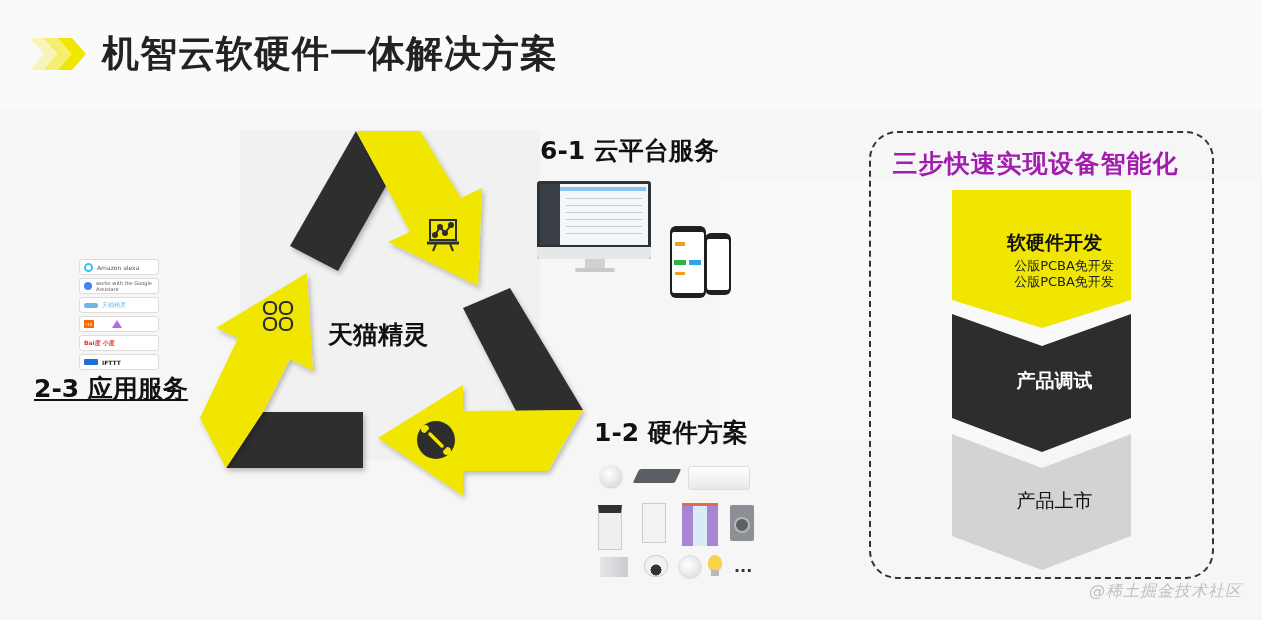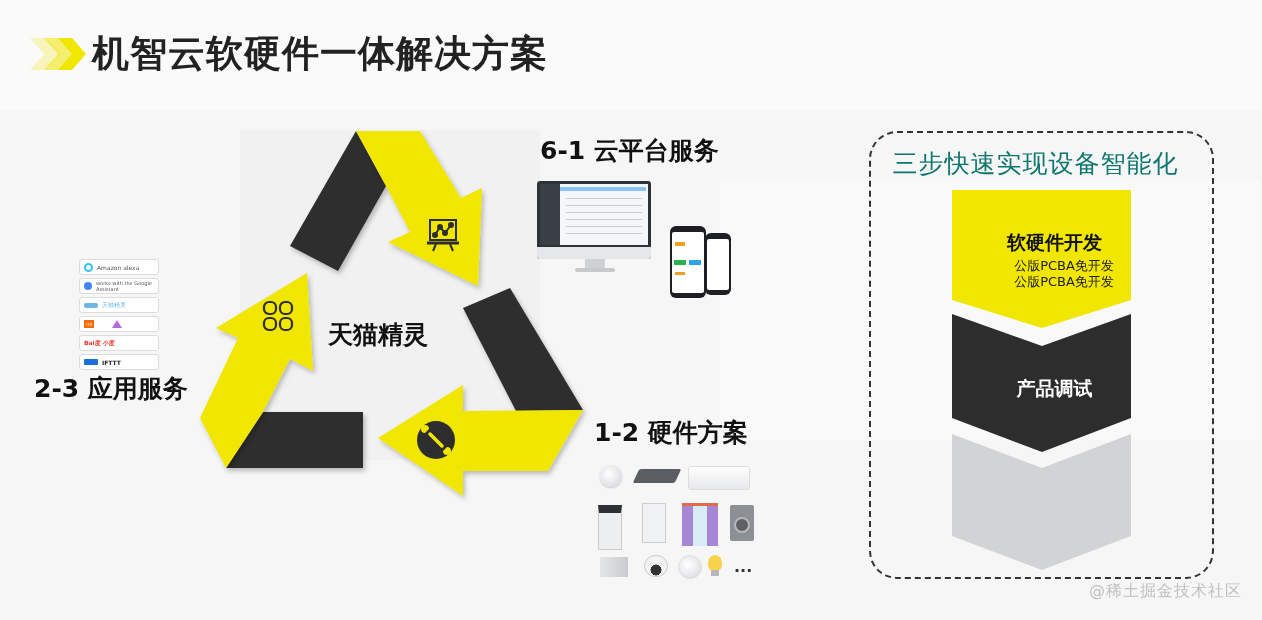--- a/index.html
+++ b/index.html
@@ -5,25 +5,25 @@
   html, body { margin: 0; padding: 0; }
   body {
     width: 1262px; height: 620px; position: relative; overflow: hidden;
     background: #f6f6f6;
     font-family: "DejaVu Sans", "Liberation Sans", sans-serif;
     color: #1a1a1a;
   }
   .bg-panel { position: absolute; background: #fbfbfb; }
   .title-wrap { position: absolute; left: 26px; top: 30px; height: 48px; display: flex; align-items: center; }
   .title-chevrons { width: 64px; height: 40px; position: relative; }
-  .title-text { font-size: 37px; font-weight: bold; letter-spacing: 1px; margin-left: 2px; color: #222; }
+  .title-text { font-size: 37px; font-weight: bold; letter-spacing: 1px; margin-left: 12px; color: #222; }
 
   .cycle-svg { position: absolute; left: 0; top: 0; }
   .label { position: absolute; font-weight: bold; color: #111; white-space: nowrap; }
-  .lbl-23 { left: 34px; top: 372px; font-size: 25px; }
+  .lbl-23 { left: 34px; top: 372px; font-size: 25px; text-decoration: underline; }
   .lbl-21 { left: 540px; top: 134px; font-size: 25px; }
   .lbl-22 { left: 594px; top: 416px; font-size: 25px; }
   .lbl-center { left: 328px; top: 318px; font-size: 25px; }
 
   .apps { position: absolute; left: 79px; top: 259px; width: 80px; }
   .app-badge {
     height: 16px; margin-bottom: 3px; background: #fff; border: 1px solid #dcdcdc; border-radius: 3px;
     display: flex; align-items: center; padding: 0 4px; gap: 4px; font-size: 6px; color: #555; box-sizing: border-box;
   }
   .app-dot { width: 8px; height: 8px; border-radius: 50%; flex: 0 0 auto; }
@@ -41,30 +41,30 @@
   .phone-screen { position: absolute; left: 2px; top: 6px; right: 2px; bottom: 5px; background: #fff; border-radius: 2px; }
 
   .devices { position: absolute; left: 594px; top: 461px; width: 170px; height: 125px; }
   .dev { position: absolute; }
   .more { position: absolute; left: 140px; top: 96px; font-size: 16px; font-weight: bold; color: #333; }
 
   .steps-box {
     position: absolute; left: 869px; top: 131px; width: 345px; height: 448px;
     border: 2px dashed #333; border-radius: 28px; box-sizing: border-box;
   }
-  .steps-title { position: absolute; left: 0; right: 12px; top: 14px; text-align: center; font-size: 25px; font-weight: normal; color: #0f766e; letter-spacing: 1px; }
+  .steps-title { position: absolute; left: 0; right: 12px; top: 14px; text-align: center; font-size: 25px; font-weight: bold; color: #a21caf; letter-spacing: 1px; }
   .step { position: absolute; left: 952px; width: 205px; }
   .step svg { position: absolute; left: 0; top: 0; }
   .step-text { position: absolute; left: 0; right: 0; text-align: center; }
   .s1-title { top: 40px; font-size: 19px; font-weight: bold; color: #111; }
   .s1-sub { font-size: 13px; color: #222; line-height: 16px; margin-left: 19px; }
   .s2-title { font-size: 19px; font-weight: bold; color: #fff; }
   .s3-title { font-size: 19px; color: #111; }
 
-  .watermark { position: absolute; right: 20px; top: 581px; font-size: 16px; color: #c0c0c0; letter-spacing: 1px; }
+  .watermark { position: absolute; right: 20px; top: 581px; font-size: 16px; color: #c0c0c0; letter-spacing: 1px; font-style: italic; }
 </style>
 </head>
 <body>
 
 <div class="bg-panel" style="left:0;top:0;width:1262px;height:110px;background:#fafafa;"></div>
 <div class="bg-panel" style="left:240px;top:130px;width:300px;height:330px;background:#f1f1f1;"></div>
 <div class="bg-panel" style="left:720px;top:180px;width:540px;height:260px;background:#f9f9f9;"></div>
 
 <div class="title-wrap">
   <div class="title-chevrons">
@@ -214,22 +214,23 @@
   </svg>
   <div class="step-text s1-title">软硬件开发</div>
   <div class="step-text s1-sub" style="top:68px;">公版PCBA免开发</div>
   <div class="step-text s1-sub" style="top:84px;">公版PCBA免开发</div>
 </div>
 
 <div class="step" style="top:314px;height:140px;">
   <svg width="179" height="140" viewBox="0 0 179 140">
     <polygon points="0,0 90,32 179,0 179,104 90,138 0,104" fill="#2e2d2e"></polygon>
   </svg>
-  <div class="step-text s2-title" style="top:62px;">产品调试</div>
+  <div class="step-text s2-title" style="top:54px;">产品调试</div>
 </div>
 
 <div class="step" style="top:434px;height:140px;">
   <svg width="179" height="140" viewBox="0 0 179 140">
     <polygon points="0,0 90,34 179,0 179,102 90,136 0,102" fill="#d2d3d5"></polygon>
   </svg>
+  <div class="step-text s3-title" style="top:54px;">产品上市</div>
 </div>
 
 <div class="watermark">@稀土掘金技术社区</div>
 
 </body></html>

